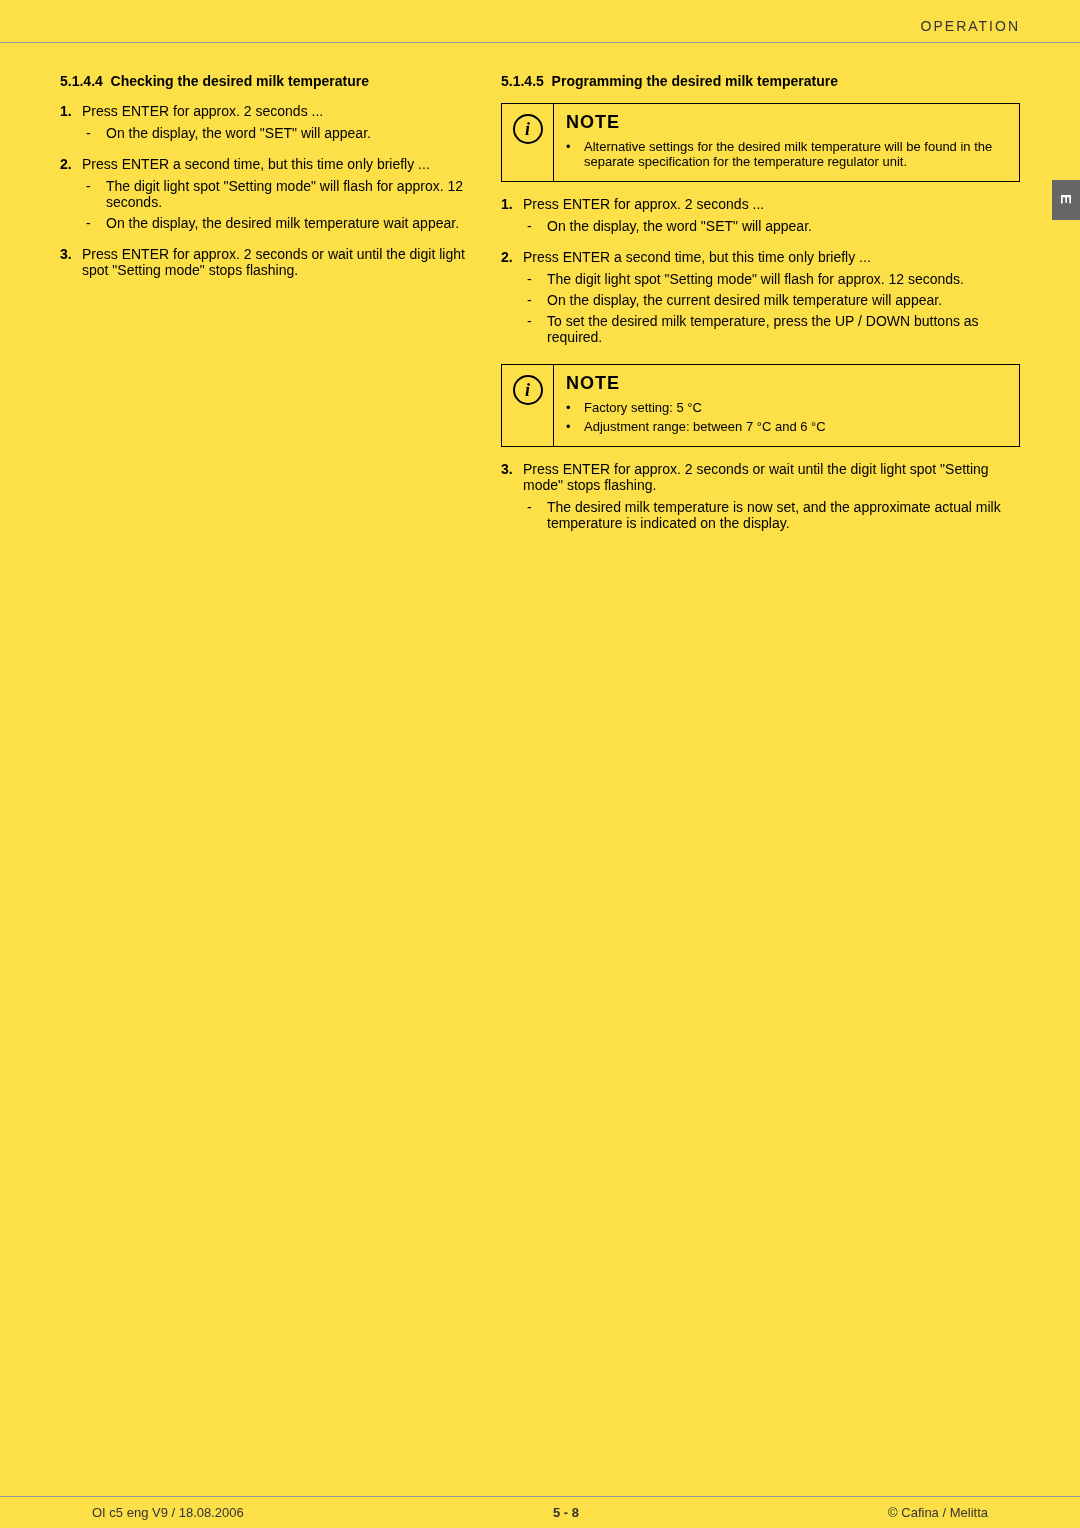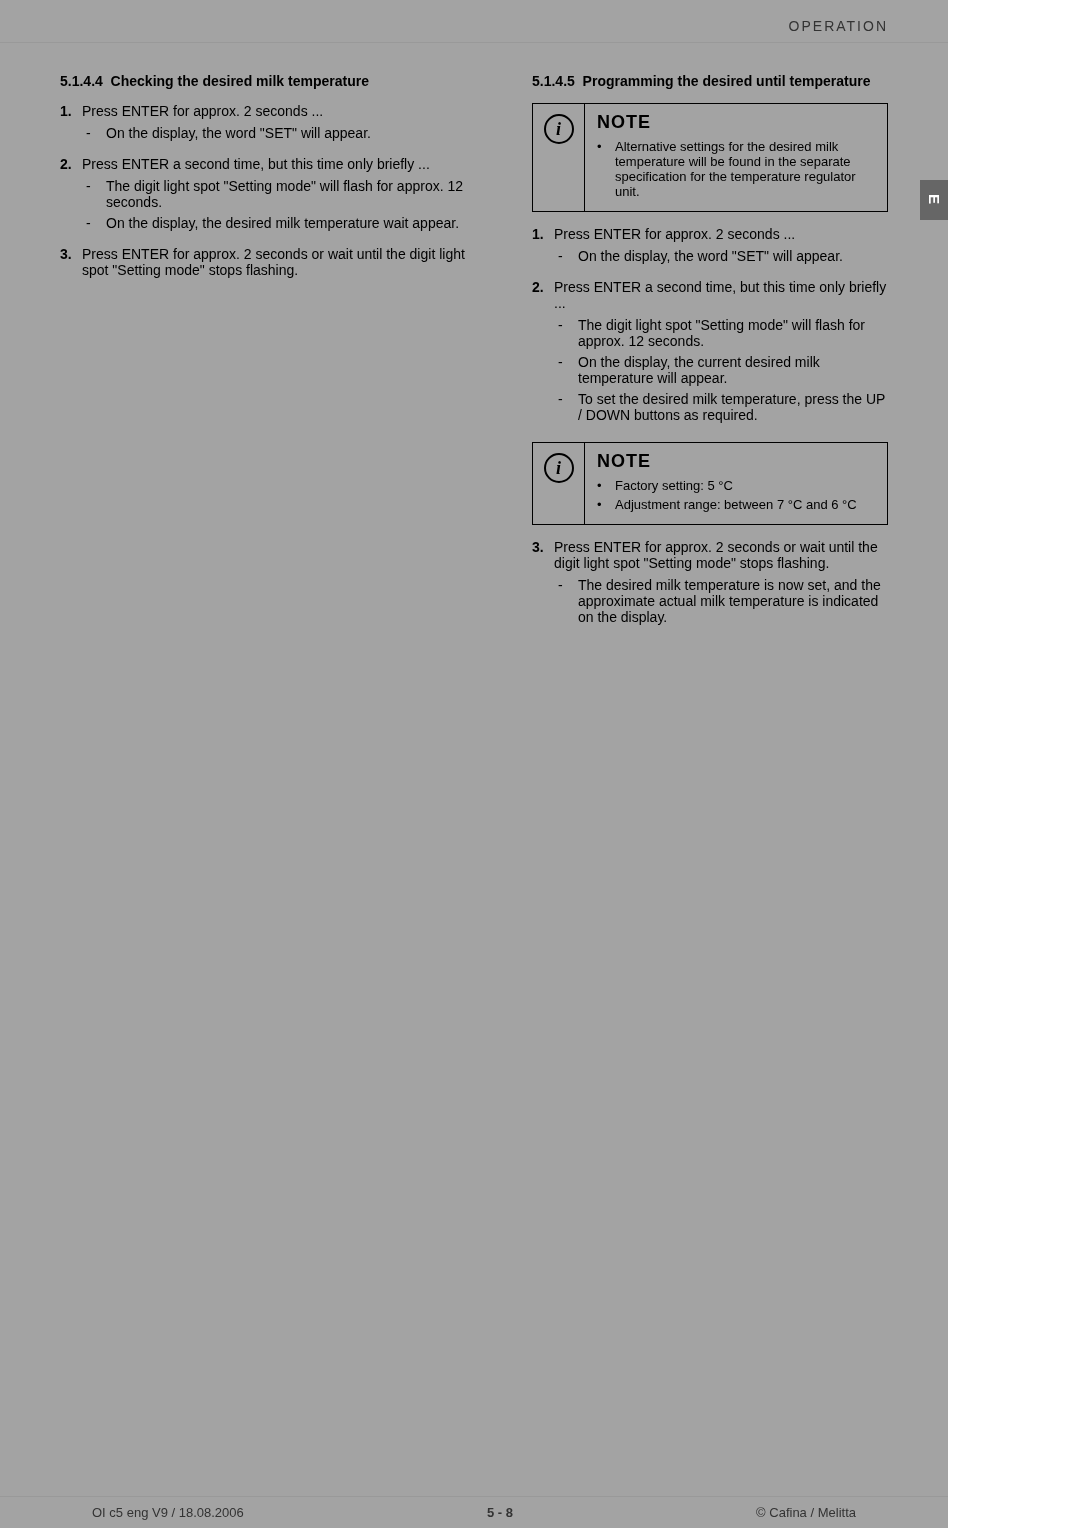--- a/index.html
+++ b/index.html
@@ -8,23 +8,23 @@
       background: #fff;
       font-family: Arial, Helvetica, sans-serif;
       font-size: 14px;
       color: #000;
       width: 1080px;
       min-height: 1528px;
       position: relative;
     }
 
     .page {
-      width: 948px;
+      width: 1080px;
       min-height: 1528px;
-      background: #a3a3a3;
+      background: #fde047;
       position: relative;
       padding: 0;
     }
 
     
     .header {
       display: flex;
       justify-content: flex-end;
       padding: 18px 60px 0 60px;
       border-bottom: 1.5px solid #999;
@@ -56,21 +56,21 @@
       align-items: center;
       justify-content: center;
       height: 40px;
     }
 
     
     .content {
       display: flex;
       flex-direction: row;
       padding: 30px 60px 30px 60px;
-      gap: 52px;
+      gap: 21px;
     }
 
     .left-col {
       flex: 0 0 420px;
       max-width: 420px;
     }
 
     .right-col {
       flex: 1;
     }
@@ -271,21 +271,21 @@
           </div>
         </li>
 
       </ol>
 
     </div>
 
     <div class="right-col">
 
       <div class="section-title">
-        <span class="num">5.1.4.5</span>&nbsp;&nbsp;<span>Programming the desired until temperature</span>
+        <span class="num">5.1.4.5</span>&nbsp;&nbsp;<span>Programming the desired milk temperature</span>
       </div>
 
       <div class="note-box">
         <div class="note-icon-col">
           <div class="note-i">i</div>
         </div>
         <div class="note-content-col">
           <div class="note-label">NOTE</div>
           <ul class="note-bullets">
             <li>

